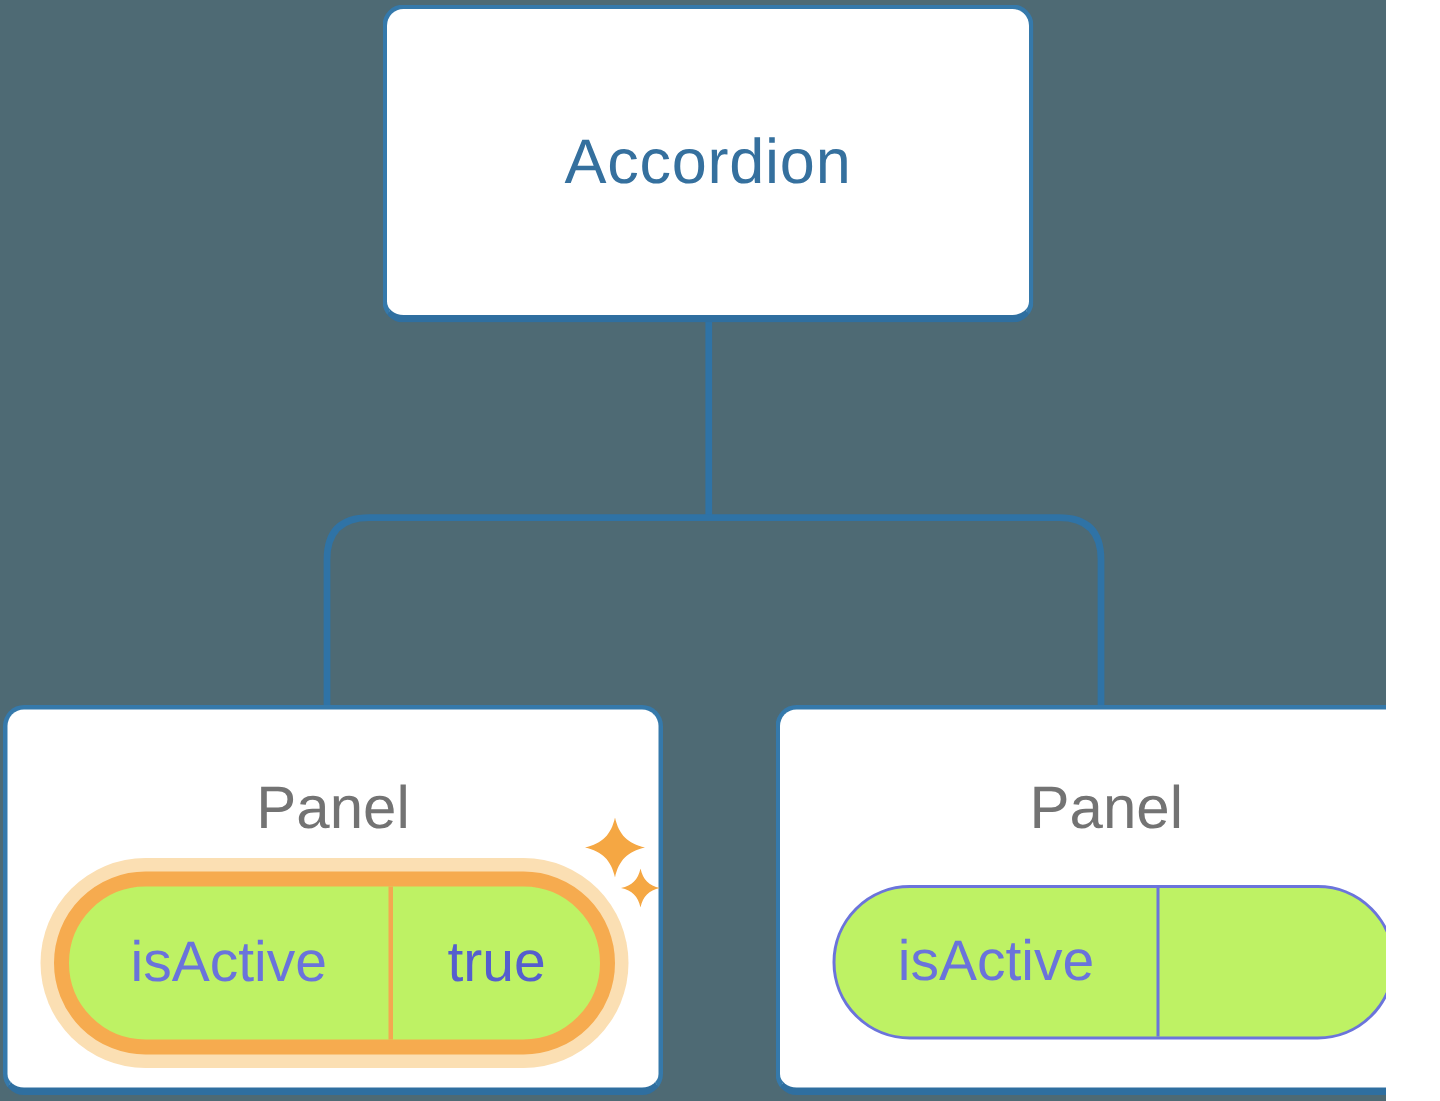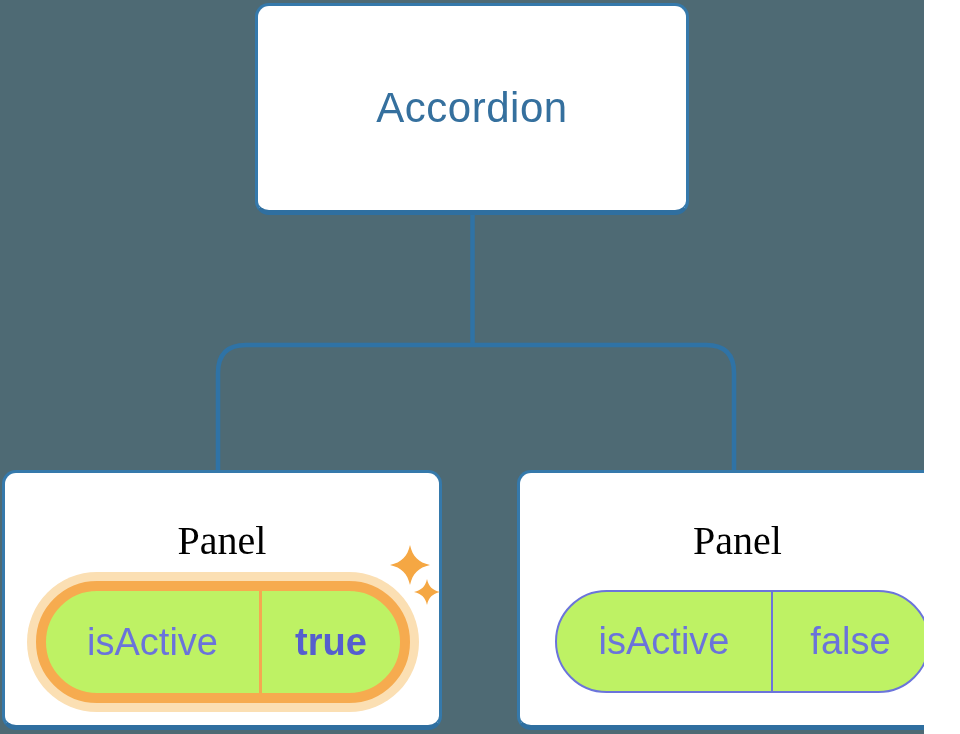--- a/index.html
+++ b/index.html
@@ -43,24 +43,23 @@
     font-weight: 500;
     letter-spacing: 0.5px;
   }
   .node-panel-left { left: 2px;   top: 470px; width: 440px; height: 260px; }
   .node-panel-right{ left: 517px; top: 470px; width: 441px; height: 260px; }
   .panel-title {
     position: absolute;
     left: 0; right: 0;
     top: 44px;
     text-align: center;
-    color: #000000;
+    color: #737373;
     font-size: 40px;
     font-weight: 500;
-    font-family: Liberation Serif, serif;
   }
   .pill {
     position: absolute;
     box-sizing: border-box;
     border-radius: 999px;
     display: flex;
     align-items: stretch;
     background: #bef264;
   }
   .pill-active {
@@ -75,21 +74,21 @@
     border: 2.5px solid #6B74DB;
   }
   .pill-cell {
     display: flex;
     align-items: center;
     justify-content: center;
     font-size: 38px;
     color: #6A73DB;
   }
   .pill-active .cell-key   { flex: 0 0 213px; border-right: 3px solid #F4A851; }
-  .pill-active .cell-value { flex: 1 1 auto; font-weight: 700; color: #555ECE; }
+  .pill-active .cell-value { flex: 1 1 auto; font-weight: 400; color: #555ECE; }
   .pill-inactive .cell-key   { flex: 0 0 214px; border-right: 2.5px solid #6B74DB; }
   .pill-inactive .cell-value { flex: 1 1 auto; }
   .sparkle {
     position: absolute;
     fill: #F5A743;
     z-index: 2;
   }
   .sparkle-big   { left: 385px; top: 72px;  width: 40px; height: 40px; }
   .sparkle-small { left: 409px; top: 106px; width: 26px; height: 26px; }
 </style>
@@ -118,17 +117,16 @@
     </svg>
     <svg class="sparkle sparkle-small" viewBox="0 0 38 38" aria-hidden="true">
       <path d="M19 0 C21.5 11 27 16.5 38 19 C27 21.5 21.5 27 19 38 C16.5 27 11 21.5 0 19 C11 16.5 16.5 11 19 0 Z"></path>
     </svg>
   </div>
 
   <div class="node node-panel-right">
     <div class="panel-title">Panel</div>
     <div class="pill pill-inactive">
       <div class="pill-cell cell-key">isActive</div>
-      <div class="pill-cell cell-value">false</div>
     </div>
   </div>
 
 </div>
 
 </body></html>

